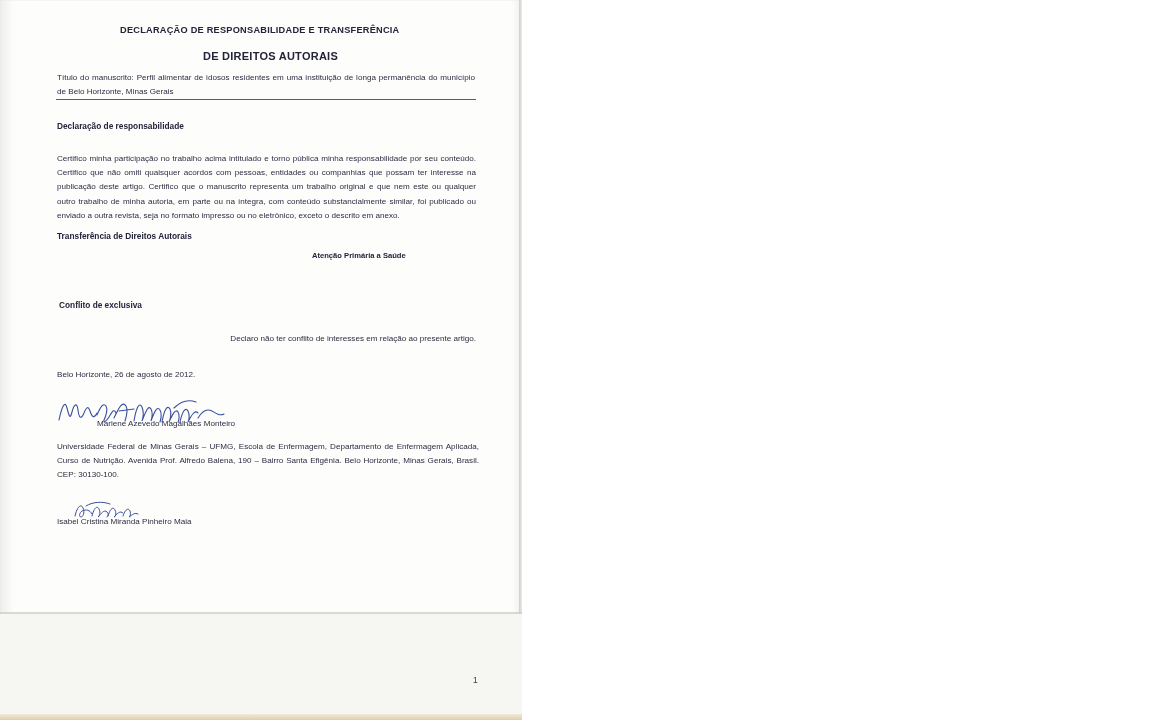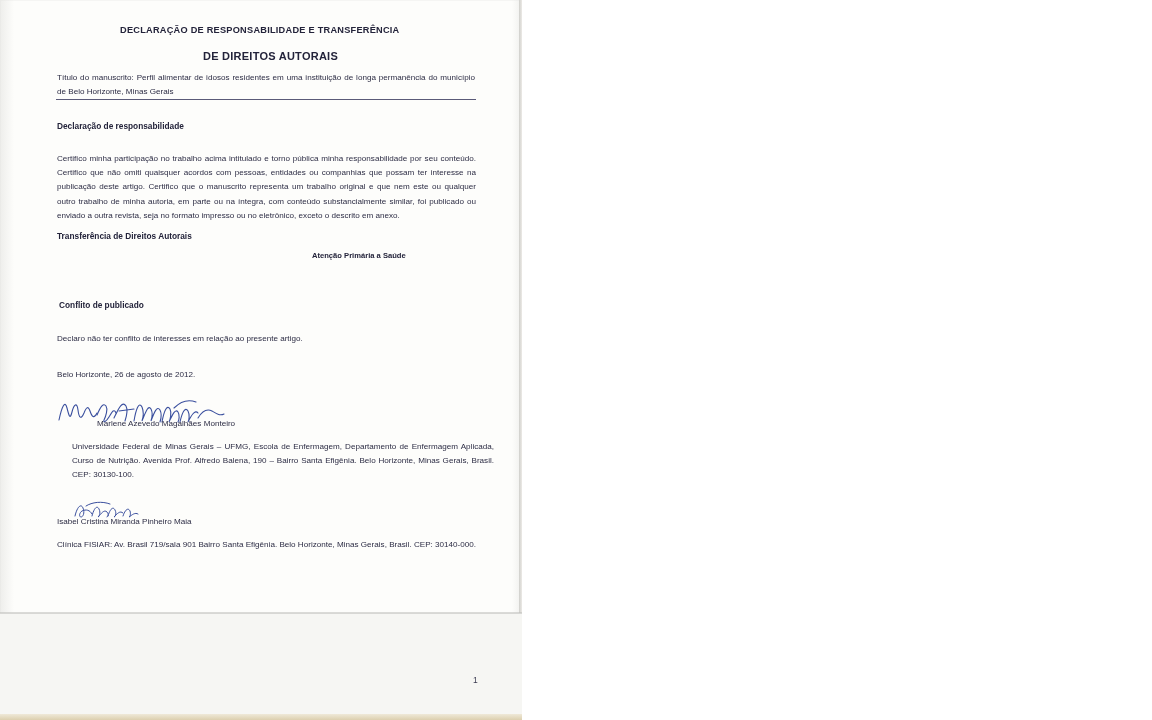--- a/index.html
+++ b/index.html
@@ -141,21 +141,21 @@
   }
   .p-declaro {
     left: 57px;
     top: 251px;
     width: 419px;
   }
   .p-conflito {
     left: 57px;
     top: 332px;
     width: 419px;
-    text-align: left;
+    text-align: right;
   }
   .journal-name {
     position: absolute;
     left: 312px;
     top: 251px;
     font-size: 7.6px;
     font-weight: bold;
     color: #23233a;
   }
   .t-place-date {
@@ -172,21 +172,21 @@
   }
   .sig1-name { left: 57px; top: 419px; margin-left: 40px; }
   .sig2-name { left: 57px; top: 517px; }
   .t-affil {
     position: absolute;
     font-size: 8.1px;
     line-height: 14.2px;
     text-align: justify;
     color: #2c2c44;
   }
-  .affil1 { left: 57px; top: 440px; width: 422px; margin-left: 15px; }
+  .affil1 { left: 57px; top: 440px; width: 422px; }
   .affil2 { left: 57px; top: 538px; width: 422px; }
 
   .page-number {
     position: absolute;
     left: 473px;
     top: 675px;
     font-size: 8.5px;
     color: #3a3a50;
   }
 
@@ -215,21 +215,21 @@
 
     <div class="t-manuscript">Título do manuscrito: Perfil alimentar de idosos residentes em uma instituição de longa permanência do município de Belo Horizonte, Minas Gerais</div>
     <div class="rule"></div>
 
     <div class="t-sec t-sec-resp">Declaração de responsabilidade</div>
     <div class="t-para p-certifico">Certifico minha participação no trabalho acima intitulado e torno pública minha responsabilidade por seu conteúdo. Certifico que não omiti quaisquer acordos com pessoas, entidades ou companhias que possam ter interesse na publicação deste artigo. Certifico que o manuscrito representa um trabalho original e que nem este ou qualquer outro trabalho de minha autoria, em parte ou na íntegra, com conteúdo substancialmente similar, foi publicado ou enviado a outra revista, seja no formato impresso ou no eletrônico, exceto o descrito em anexo.</div>
 
     <div class="t-sec t-sec-transfer">Transferência de Direitos Autorais</div>
     <div class="journal-name">Atenção Primária a Saúde</div>
 
-    <div class="t-sec t-sec-conflito">Conflito de publicado</div>
+    <div class="t-sec t-sec-conflito">Conflito de exclusiva</div>
     <div class="t-para p-conflito">Declaro não ter conflito de interesses em relação ao presente artigo.</div>
 
     <div class="t-place-date">Belo Horizonte, 26 de agosto de 2012.</div>
 
     <svg class="signature sig-1" width="180" height="30" viewBox="0 0 180 30">
       <g fill="none" stroke="#3a4f9e" stroke-width="1.1" stroke-linecap="round">
         <path d="M3 24 C6 10, 9 4, 11 12 C13 20, 14 24, 16 16 C18 8, 21 6, 22 14 C23 22, 25 24, 28 17 C30 12, 32 9, 34 15 C36 21, 38 23, 41 17"></path>
         <path d="M41 19 C44 12, 47 6, 50 10 C52 13, 50 20, 48 24 C47 27, 50 26, 53 21 C56 16, 58 12, 60 17"></path>
         <path d="M58 22 C62 14, 66 4, 70 10 C72 14, 70 22, 69 25"></path>
         <path d="M63 15 L78 13"></path>
@@ -246,17 +246,16 @@
     <svg class="signature sig-2" width="70" height="22" viewBox="0 0 70 22">
       <g fill="none" stroke="#3a4f9e" stroke-width="1" stroke-linecap="round">
         <path d="M3 16 C5 7, 9 3, 11 8 C13 13, 11 17, 9 17 C7 17, 7 13, 10 11 C14 9, 18 10, 20 14"></path>
         <path d="M20 16 C22 8, 25 5, 27 9 C29 13, 27 17, 26 17 C29 14, 32 9, 35 12 C37 14, 36 17, 35 17"></path>
         <path d="M36 16 C38 9, 41 6, 43 10 C45 14, 43 17, 42 17 C45 14, 48 10, 51 13"></path>
         <path d="M51 16 C53 10, 56 7, 58 11 C59 14, 58 17, 57 17 C60 15, 63 12, 66 14"></path>
         <path d="M14 6 C20 2, 30 1, 38 4"></path>
       </g>
     </svg>
     <div class="t-signer-name sig2-name">Isabel Cristina Miranda Pinheiro Maia</div>
-    <div class="t-affil affil2">Clínica FISIAR: Av. Brasil 719/sala 901 Bairro Santa Efigênia. Belo Horizonte, Minas Gerais, Brasil. CEP: 30140-000.</div>
 
     <div class="page-number">1</div>
   </div>
 </div>
 
 </body></html>

